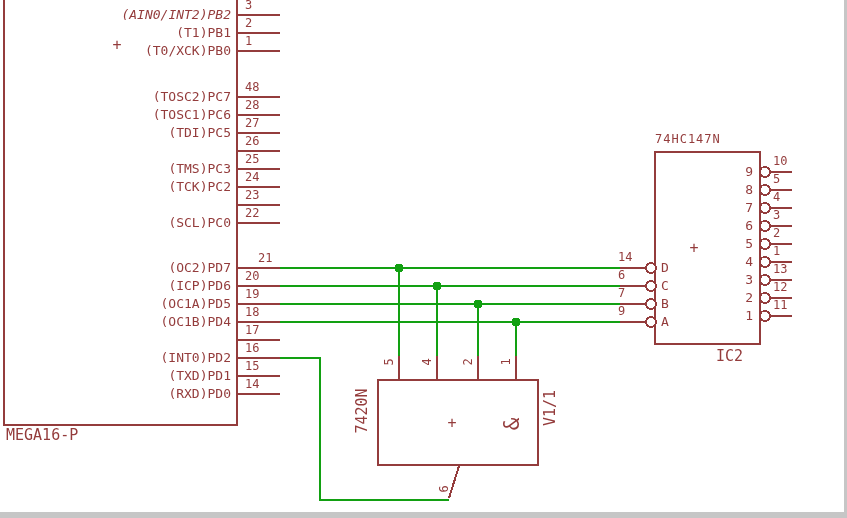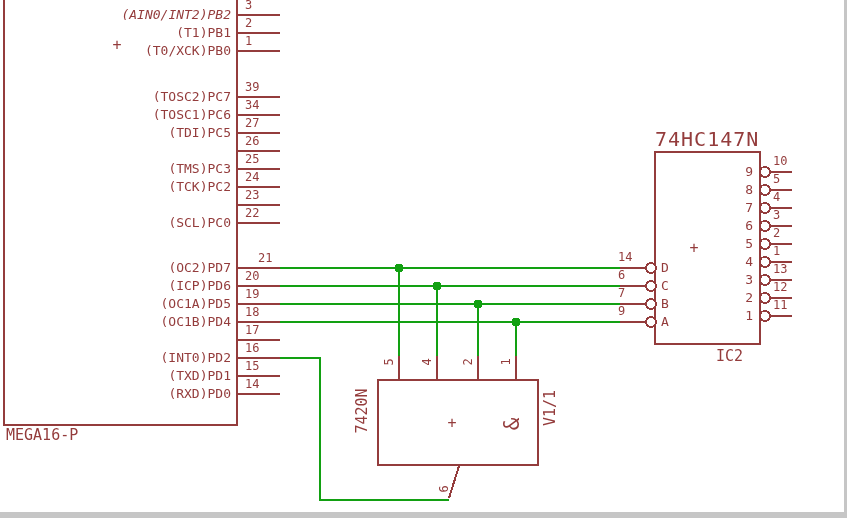--- a/index.html
+++ b/index.html
@@ -6,21 +6,21 @@
   html,body { background:#ffffff; }
   body { font-family:"DejaVu Sans Mono","Liberation Mono",monospace; }
   #canvas { position:relative; width:847px; height:518px; background:#fff; overflow:hidden; }
   #schematic-svg { position:absolute; left:0; top:0; }
   .t { position:absolute; color:var(--part,#943c3c); white-space:nowrap; }
   .lbl { font-size:13px; line-height:18px; height:18px; }
   .lbl-right { width:160px; text-align:right; }
   .lbl-right-sm { width:30px; text-align:right; }
   .num { font-size:12px; line-height:13px; height:13px; }
   .name { font-size:15px; line-height:17px; }
-  .title { font-size:20px; line-height:18px; letter-spacing:1px; }
+  .title { font-size:12px; line-height:18px; letter-spacing:1px; }
   .plus { font-size:15px; line-height:15px; transform:translate(-50%,-50%); }
   .amp { font-size:21px; line-height:21px; }
   .rot { transform:translate(-50%,-50%) rotate(-90deg); }
 </style>
 </head>
 <body>
 
 <div id="canvas">
   <svg id="schematic-svg" width="847" height="518" shape-rendering="crispEdges">
       <g>
@@ -112,23 +112,23 @@
   <div class="t amp rot" style="left:512px;top:424px">&amp;</div>
   <div class="t name rot" style="left:362px;top:411px">7420N</div>
   <div class="t name rot" style="left:550px;top:408px">V1/1</div>
   <div class="t num rot" style="left:444px;top:489px">6</div>
 <div class="t num" style="left: 245px; top: -1px;">3</div>
     <div class="t lbl lbl-right" style="left: 71px; top: 6px; font-style: italic;">(AIN0/INT2)PB2</div>
     <div class="t num" style="left: 245px; top: 17px;">2</div>
     <div class="t lbl lbl-right" style="left: 71px; top: 24px;">(T1)PB1</div>
     <div class="t num" style="left: 245px; top: 35px;">1</div>
     <div class="t lbl lbl-right" style="left: 71px; top: 42px;">(T0/XCK)PB0</div>
-    <div class="t num" style="left: 245px; top: 81px;">39</div>
+    <div class="t num" style="left: 245px; top: 81px;">48</div>
     <div class="t lbl lbl-right" style="left: 71px; top: 88px;">(TOSC2)PC7</div>
-    <div class="t num" style="left: 245px; top: 99px;">34</div>
+    <div class="t num" style="left: 245px; top: 99px;">28</div>
     <div class="t lbl lbl-right" style="left: 71px; top: 106px;">(TOSC1)PC6</div>
     <div class="t num" style="left: 245px; top: 117px;">27</div>
     <div class="t lbl lbl-right" style="left: 71px; top: 124px;">(TDI)PC5</div>
     <div class="t num" style="left: 245px; top: 135px;">26</div>
     <div class="t num" style="left: 245px; top: 153px;">25</div>
     <div class="t lbl lbl-right" style="left: 71px; top: 160px;">(TMS)PC3</div>
     <div class="t num" style="left: 245px; top: 171px;">24</div>
     <div class="t lbl lbl-right" style="left: 71px; top: 178px;">(TCK)PC2</div>
     <div class="t num" style="left: 245px; top: 189px;">23</div>
     <div class="t num" style="left: 245px; top: 207px;">22</div>

